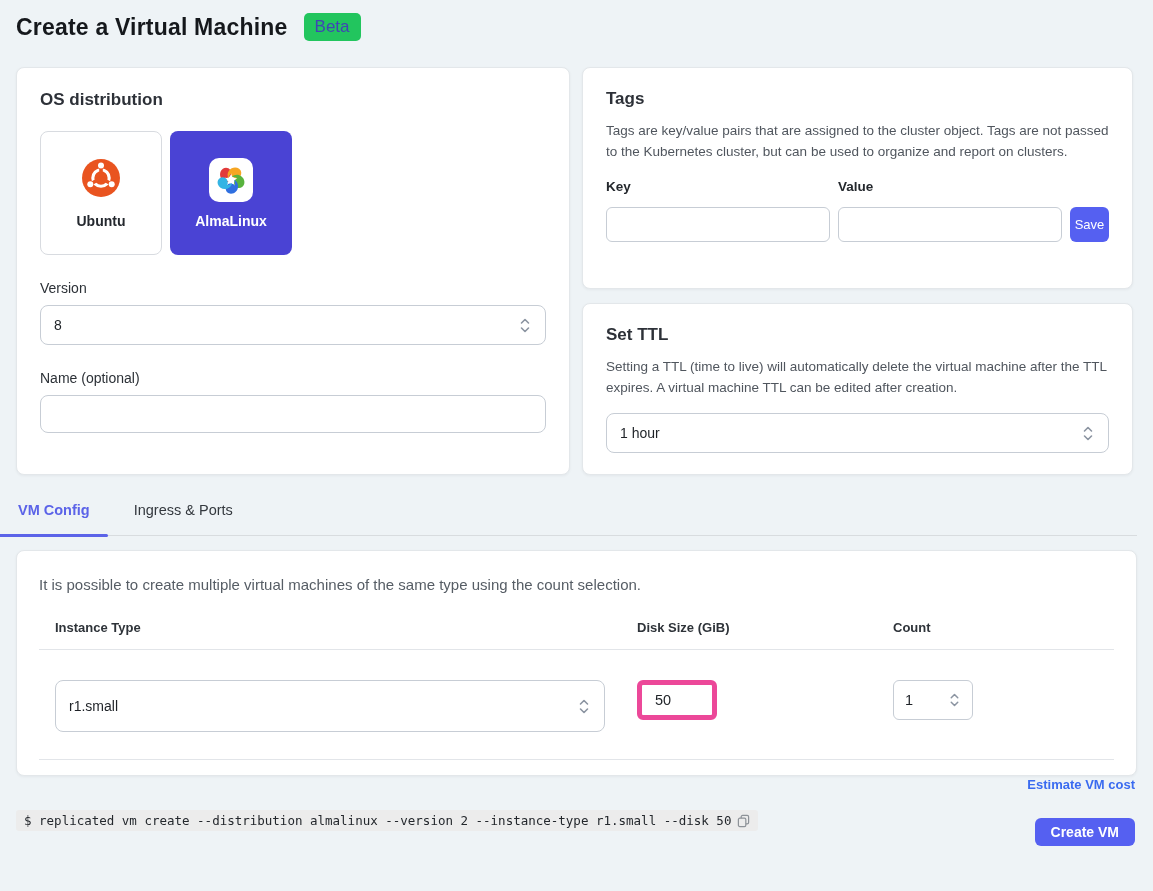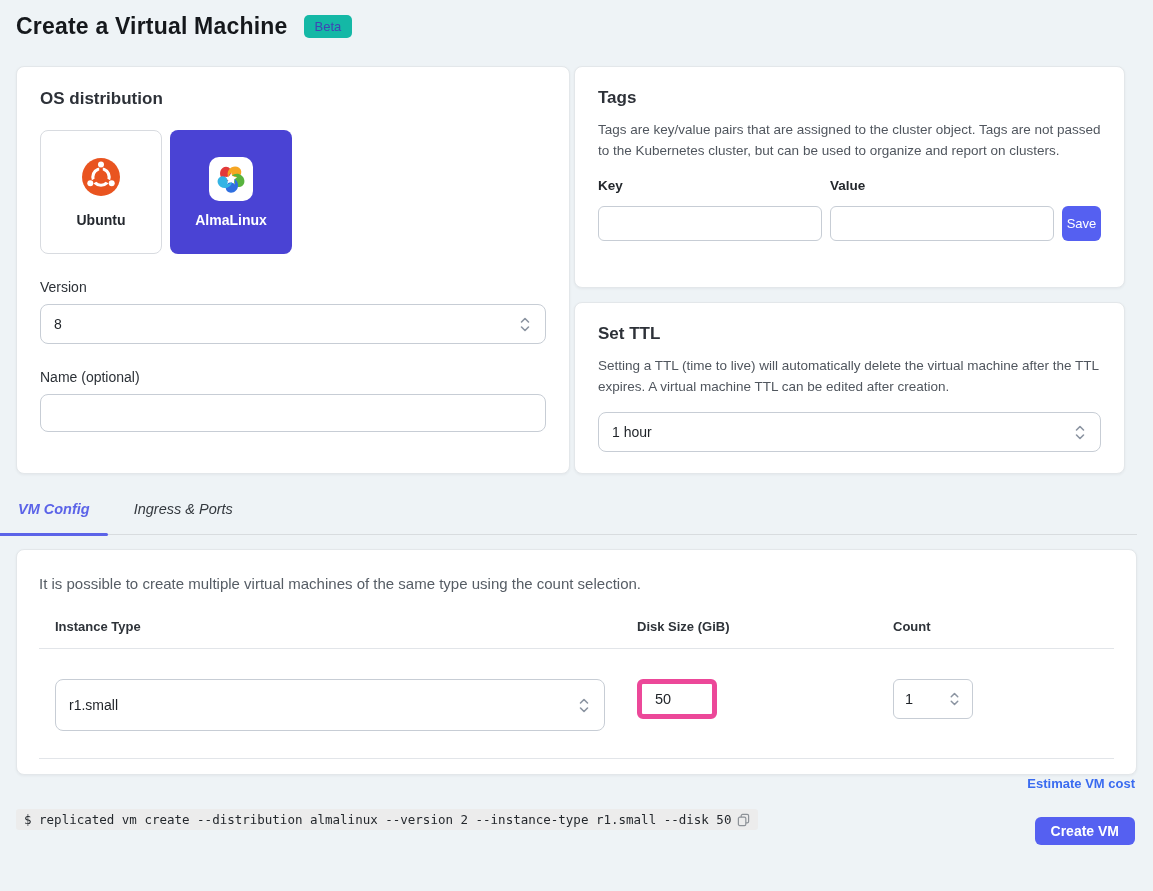--- a/index.html
+++ b/index.html
@@ -8,29 +8,29 @@
     background:#eef3f6;
     font-family:"Liberation Sans","DejaVu Sans",sans-serif;
     color:#21262c;
     overflow:hidden;
     position:relative;
   }
   
   .page-header { display:flex; align-items:center; gap:16px; padding:13px 16px 0 16px; }
   .page-title { font-size:23px; font-weight:700; color:#15181c; letter-spacing:.2px; }
   .beta-badge {
-    background:#14b8a6; color:#3f45b4; font-size:13px; font-weight:500;
+    background:#22c55e; color:#3f45b4; font-size:17px; font-weight:500;
     padding:4px 11px; border-radius:5px;
   }
   
   .card {
     background:#fff; border:1px solid #e3e7ea; border-radius:8px;
     box-shadow:0 1px 3px rgba(16,24,40,.05);
   }
-  .top-grid { display:flex; gap:4px; margin:26px 16px 0 16px; }
+  .top-grid { display:flex; gap:12px; margin:26px 16px 0 16px; }
   .col-left { width:554px; }
   .col-right { width:551px; display:flex; flex-direction:column; gap:14px; }
   .os-card { height:408px; padding:22px 23px; }
   .card-title { font-size:17px; font-weight:700; color:#2d3138; }
   .card-desc { margin-top:12px; font-size:13.5px; line-height:1.52; color:#50565e; }
   
   .tiles { display:flex; gap:8px; margin-top:21px; }
   .os-tile {
     width:122px; height:124px; border-radius:8px; cursor:pointer;
     display:flex; flex-direction:column; align-items:center; justify-content:center; gap:11px;
@@ -67,21 +67,21 @@
     font-family:"Liberation Sans","DejaVu Sans",sans-serif;
   }
   .save-btn {
     width:44px; height:35px; border:none; border-radius:6px; background:#5560f1; color:#fff;
     font-size:13px; font-family:inherit; cursor:pointer;
   }
   
   .ttl-card { height:172px; padding:21px 23px; }
   
   .tabs { margin:27px 16px 0 16px; display:flex; gap:40px; border-bottom:1px solid #d8dcdf; }
-  .tab { padding:0 2px 17px 2px; font-size:14.5px; cursor:pointer; position:relative;font-style:italic; }
+  .tab { padding:0 2px 17px 2px; font-size:14.5px; cursor:pointer; position:relative; }
   .tab.active { color:#5b63e8; font-weight:700; }
   .tab.active::after {
     content:""; position:absolute; left:-18px; right:-16px; bottom:-2px; height:3px;
     background:#5b63e8; border-radius:2px;
   }
   .tab.inactive { color:#33383e; }
   
   .vm-card { margin:14px 16px 0 16px; height:226px; padding:22px 22px; }
   .vm-note { font-size:15px; color:#565d65; margin-top:3px; }
   .vm-table { margin-top:27px; }

